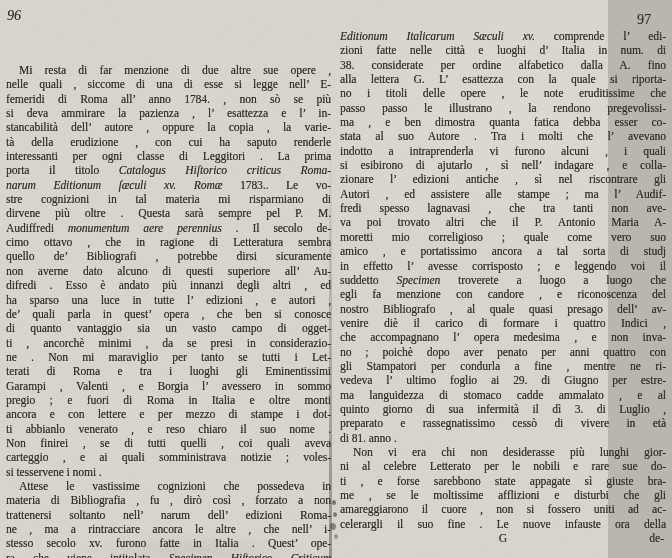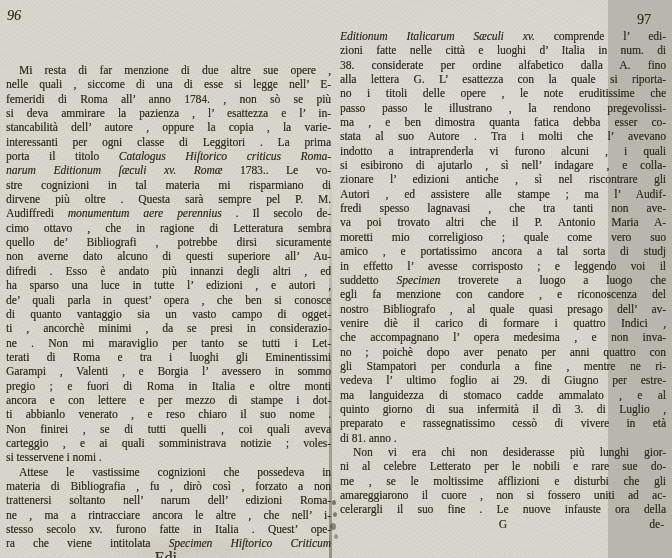--- a/index.html
+++ b/index.html
@@ -70,20 +70,21 @@
 
   <div class="pagenum left">96</div>
   <div class="pagenum right">97</div>
 
   <div class="col left">
       <div class="line indent"><span>Mi resta di far menzione di due altre sue opere ,</span></div>
       <div class="line"><span>nelle quali , siccome di una di esse si legge nell’ E-</span></div>
       <div class="line"><span>femeridi di Roma all’ anno 1784. , non sò se più</span></div>
       <div class="line"><span>si deva ammirare la pazienza , l’ esattezza e l’ in-</span></div>
       <div class="line"><span>stancabilità dell’ autore , oppure la copia , la varie-</span></div>
+      <div class="line"><span>tà della erudizione , con cui ha saputo renderle</span></div>
       <div class="line"><span>interessanti per ogni classe di Leggitori . La prima</span></div>
       <div class="line"><span>porta il titolo </span><span class="it">Catalogus Hiſtorico criticus Roma-</span></div>
       <div class="line"><span class="it">narum Editionum ſæculi xv. Romæ</span><span> 1783.. Le vo-</span></div>
       <div class="line"><span>stre cognizioni in tal materia mi risparmiano di</span></div>
       <div class="line"><span>dirvene più oltre . Questa sarà sempre pel P. M.</span></div>
       <div class="line"><span>Audiffredi </span><span class="it">monumentum aere perennius</span><span> . Il secolo de-</span></div>
       <div class="line"><span>cimo ottavo , che in ragione di Letteratura sembra</span></div>
       <div class="line"><span>quello de’ Bibliografi , potrebbe dirsi sicuramente</span></div>
       <div class="line"><span>non averne dato alcuno di questi superiore all’ Au-</span></div>
       <div class="line"><span>difredi . Esso è andato più innanzi degli altri , ed</span></div>
@@ -134,20 +135,21 @@
       <div class="line"><span>che accompagnano l’ opera medesima , e non inva-</span></div>
       <div class="line"><span>no ; poichè dopo aver penato per anni quattro con</span></div>
       <div class="line"><span>gli Stampatori per condurla a fine , mentre ne ri-</span></div>
       <div class="line"><span>vedeva l’ ultimo foglio ai 29. di Giugno per estre-</span></div>
       <div class="line"><span>ma languidezza di stomaco cadde ammalato , e al</span></div>
       <div class="line"><span>quinto giorno di sua infermità il dì 3. di Luglio ,</span></div>
       <div class="line"><span>preparato e rassegnatissimo cessò di vivere in età</span></div>
       <div class="line short"><span>di 81. anno .</span></div>
       <div class="line indent"><span>Non vi era chi non desiderasse più lunghi gior-</span></div>
       <div class="line"><span>ni al celebre Letterato per le nobili e rare sue do-</span></div>
+      <div class="line"><span>ti , e forse sarebbono state appagate sì giuste bra-</span></div>
       <div class="line"><span>me , se le moltissime afflizioni e disturbi che gli</span></div>
       <div class="line"><span>amareggiarono il cuore , non si fossero uniti ad ac-</span></div>
       <div class="line"><span>celerargli il suo fine . Le nuove infauste ora della</span></div>
       <div class="sigrow">
         <span class="sig">G</span>
         <span class="cw">de-</span>
       </div>
     </div>
 
 </div>

